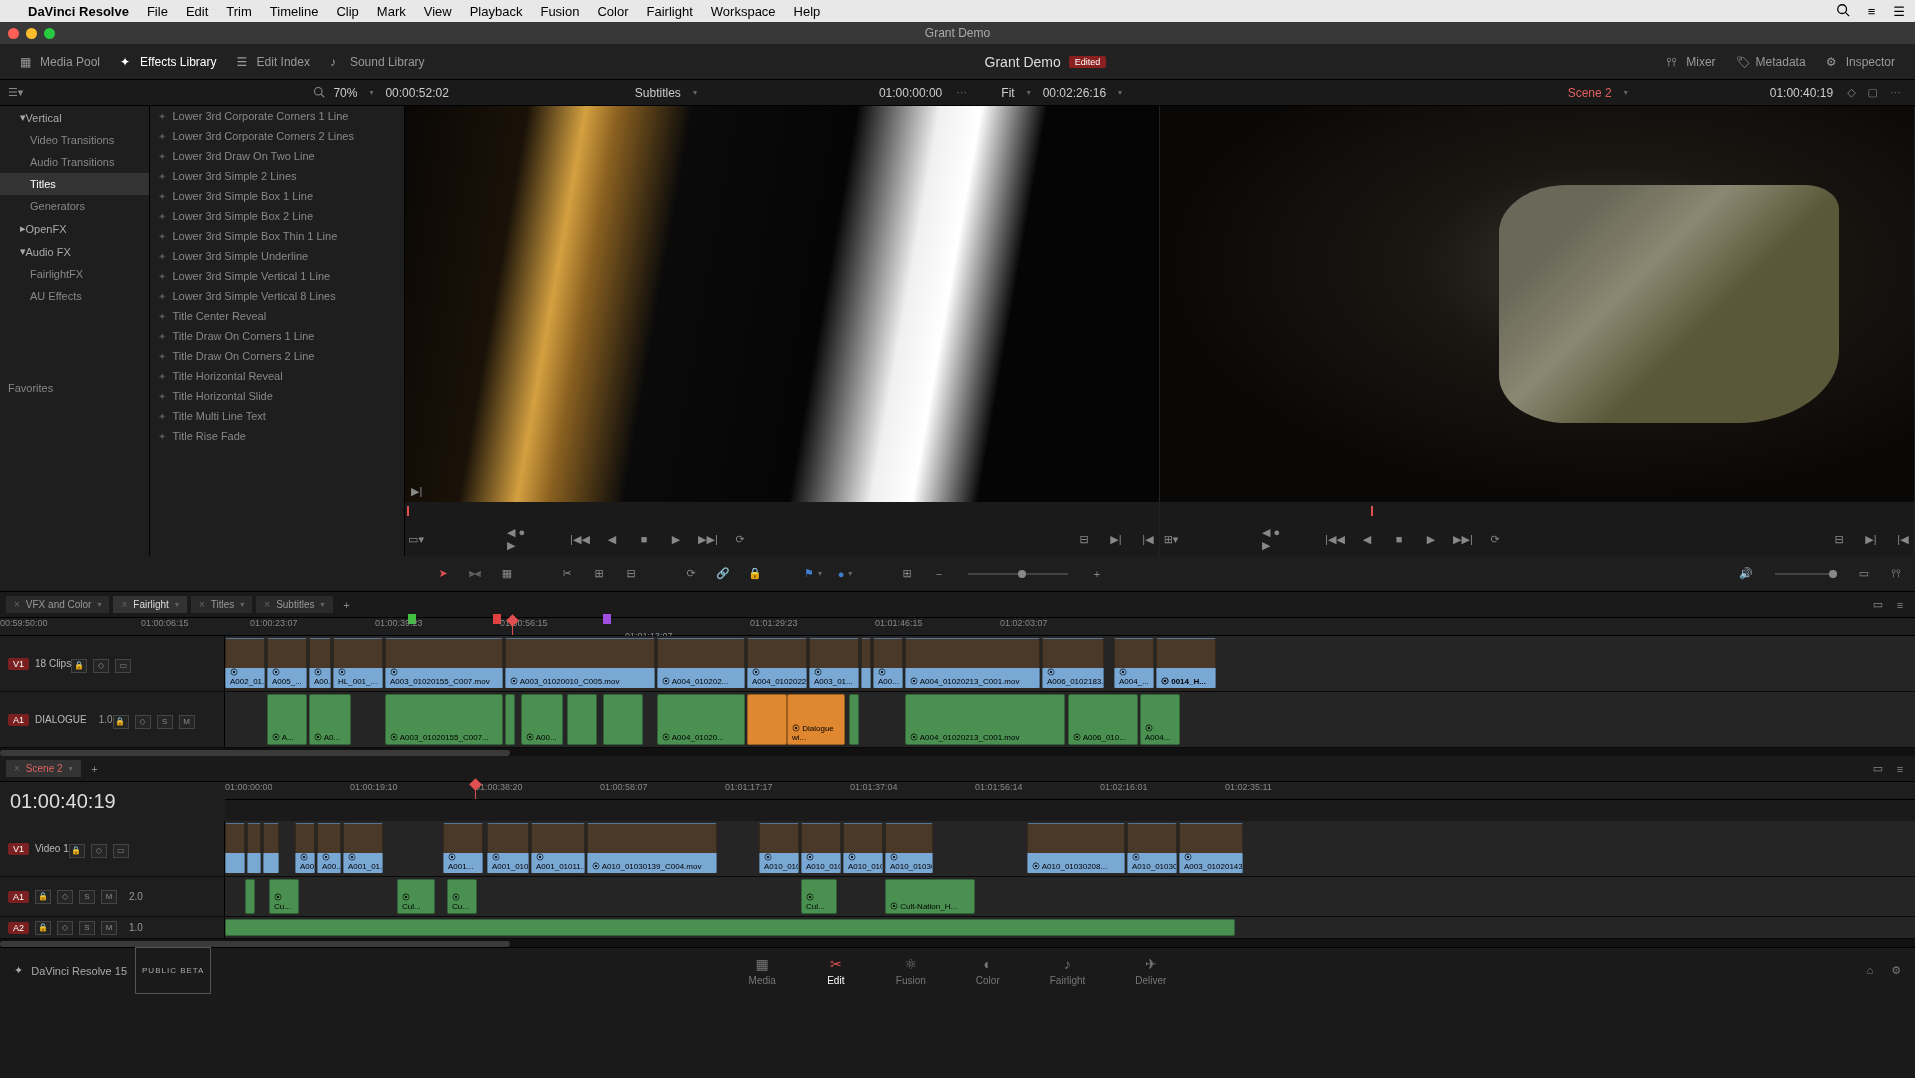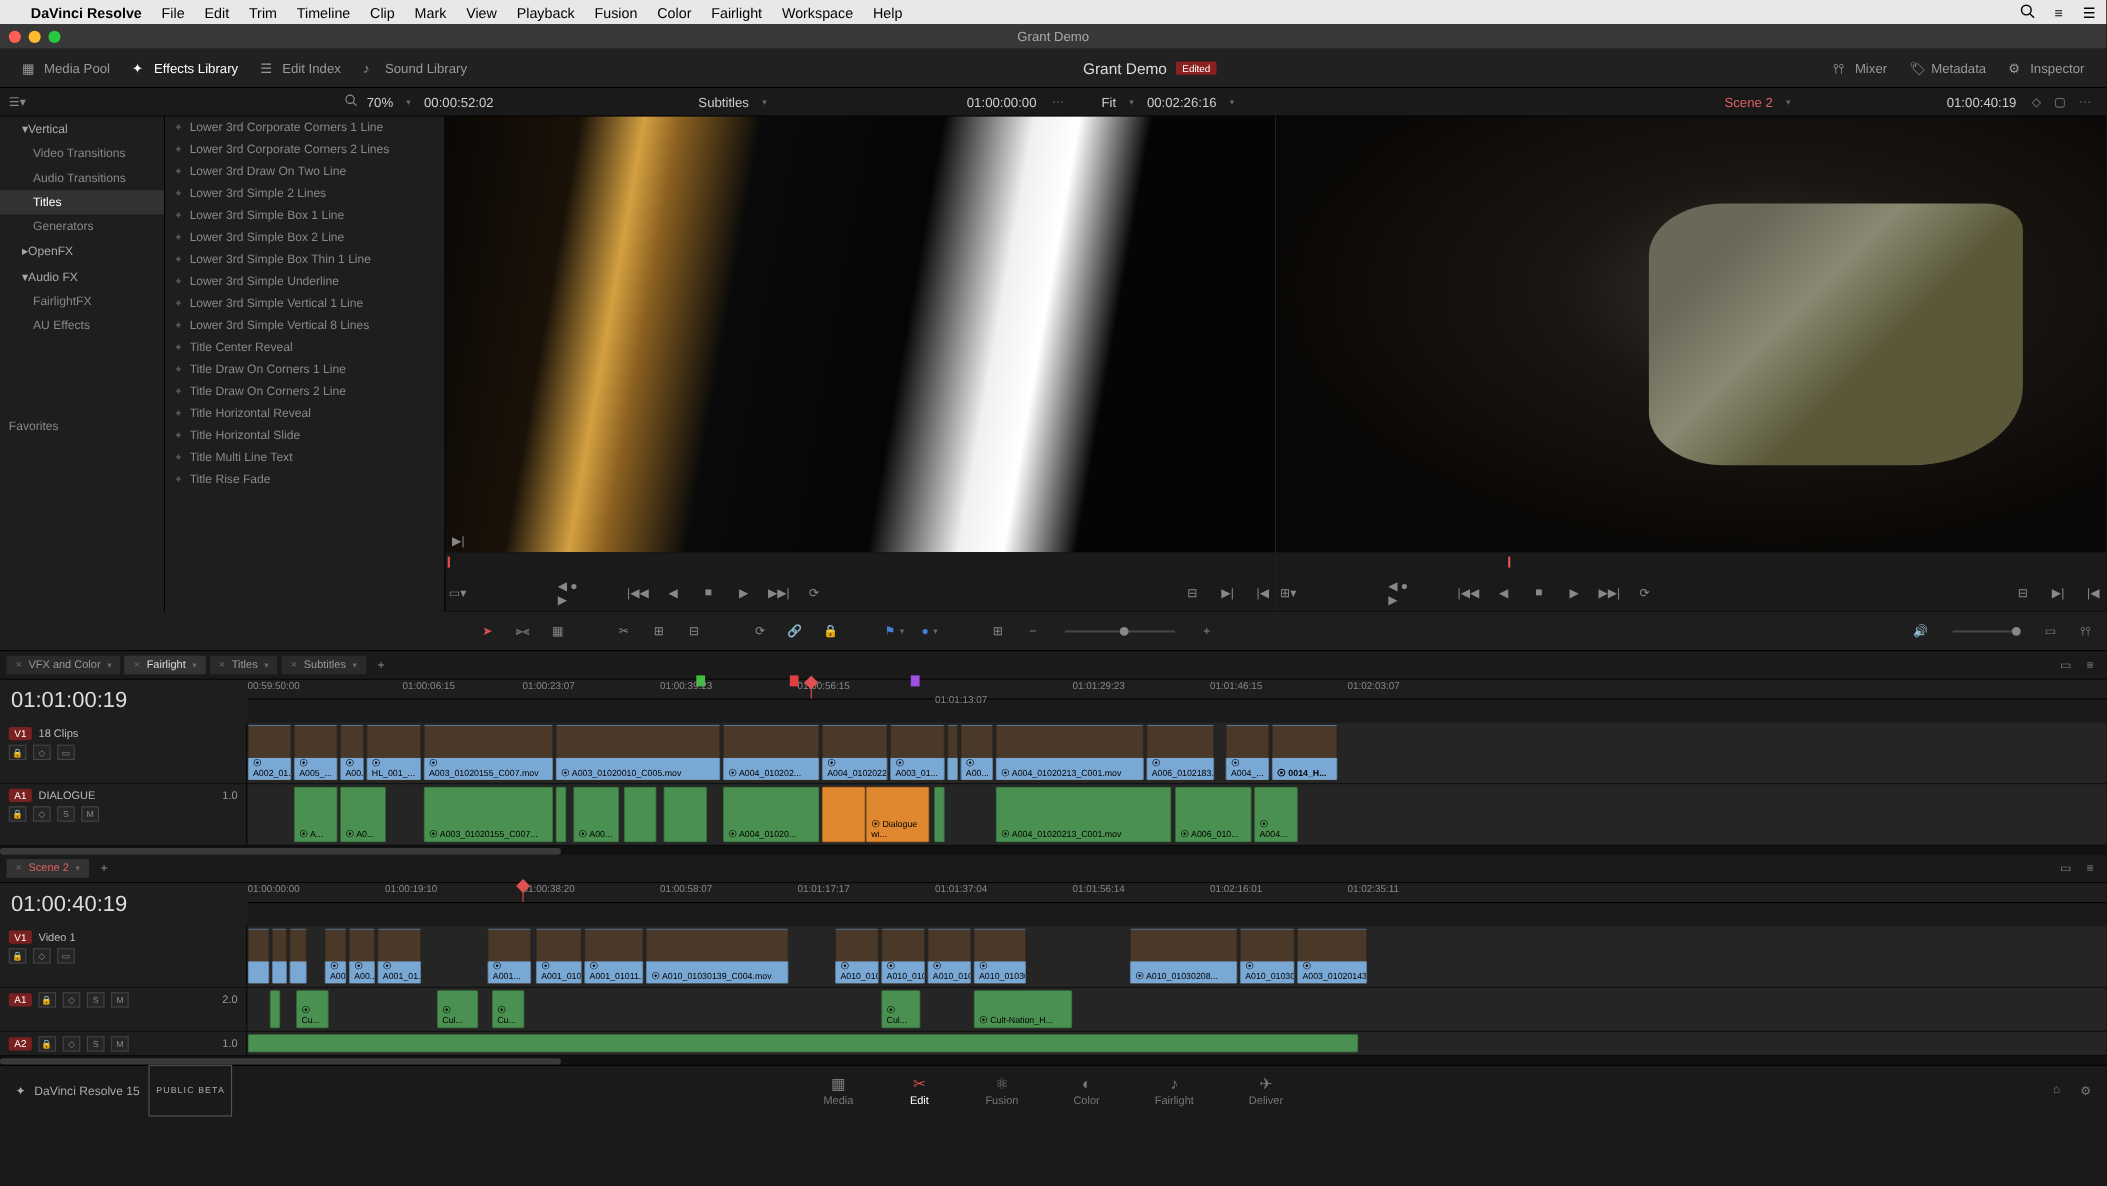--- a/index.html
+++ b/index.html
@@ -54,21 +54,21 @@
 .tl-tab .x { color: #666; }
 .tl-tab .chev { color: #666; font-size: 8px; }
 .tl-add { width: 20px; text-align: center; color: #888; cursor: pointer; }
 .timeline-block { background: #1a1a1a; }
 .tl-header { display: flex; }
 .tl-tc { width: 225px; padding: 8px 10px; color: #ddd; font-size: 20px; font-weight: 300; background: #1e1e1e; }
 .tl-ruler { flex: 1; height: 18px; background: #1e1e1e; display: flex; position: relative; font-size: 9px; color: #888; border-bottom: 1px solid #000; }
 .tl-ruler span { position: absolute; }
 .tl-track { display: flex; height: 56px; border-bottom: 1px solid #0a0a0a; }
 .tl-track.audio { height: 56px; }
-.track-head { width: 225px; background: #1e1e1e; display: flex; flex-direction: column; padding: 4px 8px; border-right: 1px solid #000; }
+.track-head { width: 225px; background: #1e1e1e; display: flex; flex-direction: row; padding: 4px 8px; border-right: 1px solid #000; }
 .th-row { display: flex; align-items: center; gap: 6px; font-size: 10px; }
 .th-badge { background: #7a2020; color: #fff; padding: 1px 5px; border-radius: 2px; font-size: 9px; }
 .th-badge.a { background: #7a2020; }
 .th-name { color: #bbb; }
 .th-btn { width: 16px; height: 14px; border: 1px solid #444; background: #252525; font-size: 8px; display:flex; align-items:center; justify-content:center; color:#888; cursor:pointer; }
 .track-lane { flex: 1; background: #252525; position: relative; overflow: hidden; }
 .clip { position: absolute; top: 2px; bottom: 2px; border-radius: 2px; font-size: 9px; color: #000; padding: 2px 4px; overflow: hidden; border: 1px solid rgba(0,0,0,0.3); display:flex; flex-direction:column; justify-content:flex-end; }
 .clip.vthumb { background: linear-gradient(to bottom, #4a3828 0%, #4a3828 60%, #7aa8d4 60%); }
 .clip.audio { background: #4a9050; }
 .clip.orange { background: #e08830; }
@@ -390,21 +390,20 @@
       <span class="chev">▾</span>
     </div>
   <span class="tl-add">+</span>
   <span style="flex:1"></span>
   <span class="et-ic">▭</span>
   <span class="et-ic">≡</span>
 </div>
 
 <div class="timeline-block">
   <div class="tl-header">
-    <div class="tl-tc">01:01:00:19</div>
     <div class="tl-ruler" id="ruler-upper">
       <div class="marker green" style="left:408px"></div>
       <div class="marker red" style="left:493px"></div>
       <div class="playhead" style="left:512px"></div>
       <div class="marker purple" style="left:603px"></div>
     <span style="left: 0px;">00:59:50:00</span>
         <span style="left: 141px;">01:00:06:15</span>
         <span style="left: 250px;">01:00:23:07</span>
         <span style="left: 375px;">01:00:39:23</span>
         <span style="left: 500px;">01:00:56:15</span>

